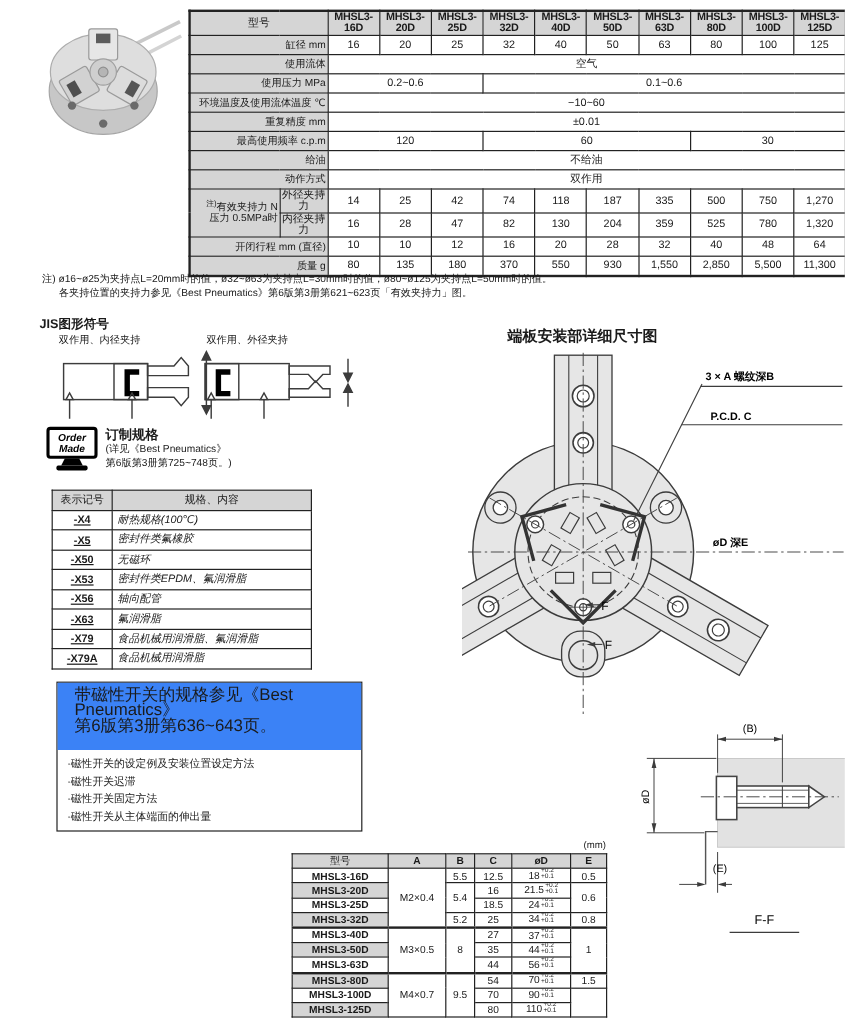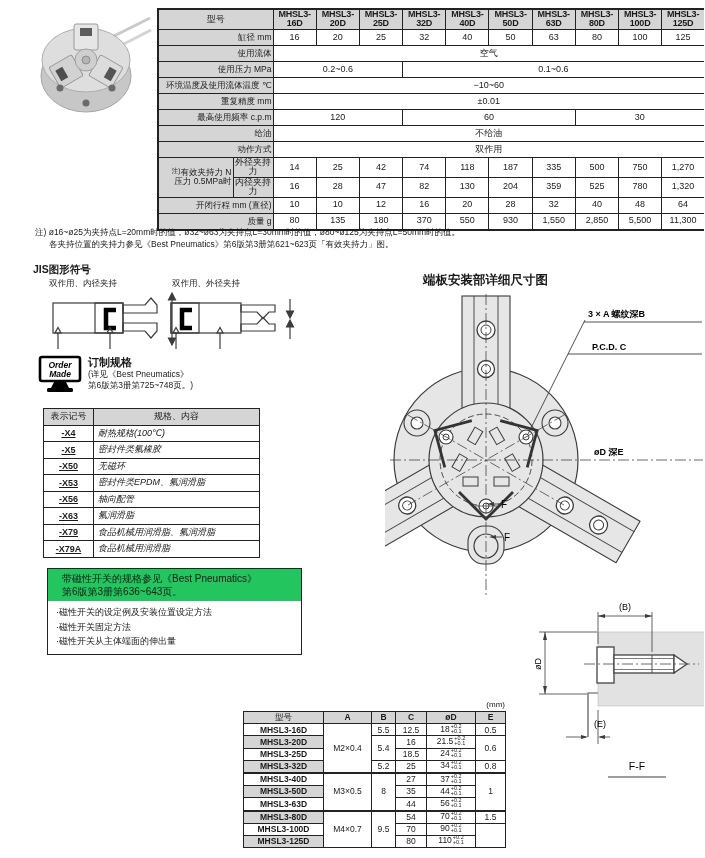--- a/index.html
+++ b/index.html
@@ -26,21 +26,21 @@
   .dim td.model{font-weight:bold;}
   .dim tr.thick td{border-top:2px solid #222;}
   .tol{display:inline-block;font-size:5.5px;line-height:5px;text-align:left;vertical-align:middle;transform:translateY(-1px);margin-left:1px;}
   
   .note{font-size:8.5px;line-height:12px;}
   .sect-title{font-weight:bold;font-size:10.5px;}
   .jis-label{font-size:8.5px;}
   .om-title{font-weight:bold;font-size:11px;}
   .om-sub{font-size:8.5px;line-height:11px;}
   .swbox{border:1.5px solid #222;width:253px;}
-  .swbox .hd{background:#22c55e;font-size:10px;line-height:13px;padding:3px 4px 3px 14px;}
+  .swbox .hd{background:#3b82f6;font-size:14px;line-height:13px;padding:3px 4px 14px 14px;}
   .swbox .bd{font-size:9px;line-height:14.5px;padding:4px 4px 5px 8px;}
   .draw-title{font-weight:bold;font-size:12.5px;}
   .unit{font-size:8px;text-align:right;width:262px;}
   svg text{font-family:"Liberation Sans","DejaVu Sans",sans-serif;}
 </style>
 </head>
 <body>
 
 <div id="page">
 
@@ -301,20 +301,21 @@
   </tbody>
     </table>
 
   <div class="abs swbox" style="left:47px;top:568px">
     <div class="hd">
       <div>带磁性开关的规格参见《Best Pneumatics》</div>
       <div>第6版第3册第636~643页。</div>
     </div>
     <div class="bd">
       <div>·磁性开关的设定例及安装位置设定方法</div>
+      <div>·磁性开关迟滞</div>
       <div>·磁性开关固定方法</div>
       <div>·磁性开关从主体端面的伸出量</div>
     </div>
   </div>
 
   <div class="abs draw-title" style="left:423px;top:272px">端板安装部详细尺寸图</div>
 
   <svg class="abs" style="left:385px;top:292px" width="320" height="308" viewBox="385 292 320 308">
     <defs>
       <g id="arm">

